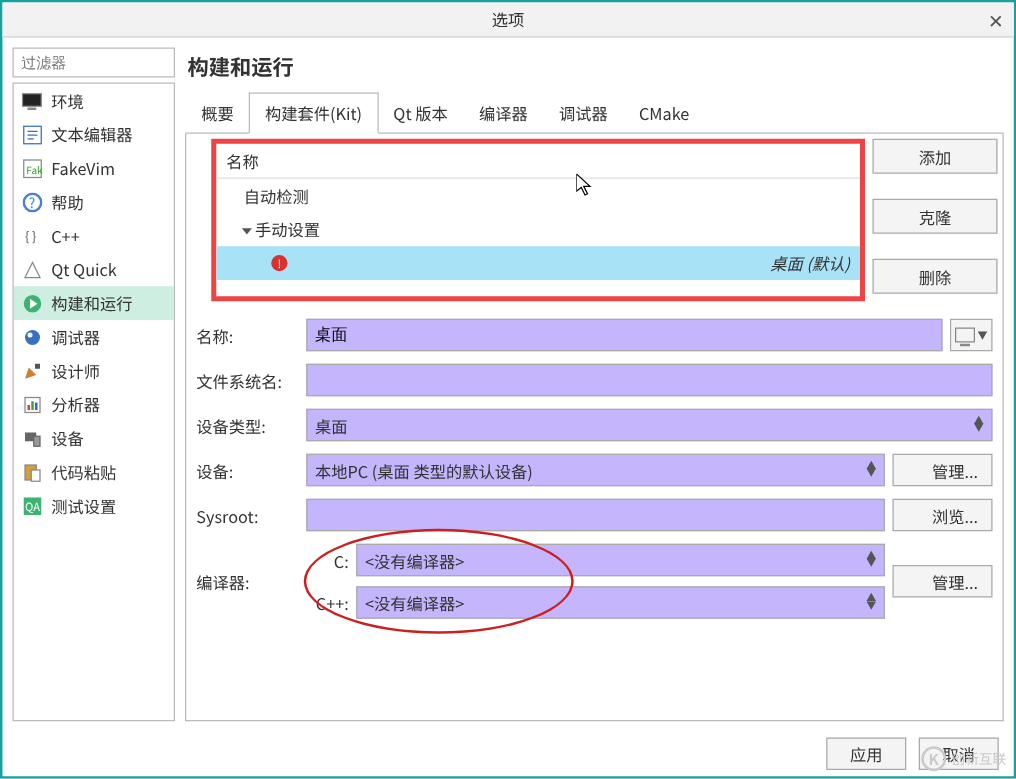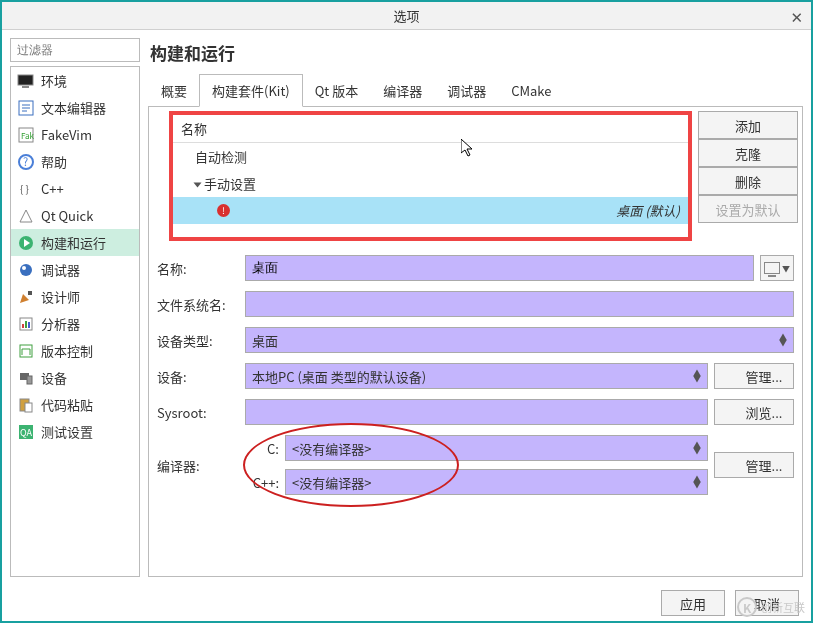--- a/index.html
+++ b/index.html
@@ -22,21 +22,21 @@
   .tabs .tab:not(.active){ background:transparent; border:1px solid transparent; }
   .panel { border:1px solid #bbb; border-top:none; flex:1; padding:4px; display:flex; flex-direction:column; gap:10px; overflow:auto; position:relative; }
   .kitrow { display:flex; gap:6px; }
   .tree { flex:1; border:4px solid #ef4444; height:130px; overflow:auto;margin-left:16px; }
   .tree .hdr { padding:4px 8px; border-bottom:1px solid #ddd; }
   .tree .grp { padding:4px 8px 4px 22px; }
   .tree .leaf { padding:4px 8px 4px 44px; display:flex; align-items:center; gap:6px; }
   .tree .leaf.sel { background:#a8e2f7; }
   .tri { display:inline-block; width:0;height:0;border-left:5px solid #555;border-top:4px solid transparent;border-bottom:4px solid transparent; margin-right:4px; transform:rotate(90deg); }
   .warn { width:13px; height:13px; border-radius:50%; background:#d93030; color:#fff; font-size:9px; display:inline-flex; align-items:center; justify-content:center; }
-  .btns { display:flex; flex-direction:column; gap:0; width:100px; }
+  .btns { display:flex; flex-direction:column; gap:20px; width:100px; }
   .btn { border:1px solid #aaa; background:#f4f4f4; height:28px; display:flex; align-items:center; justify-content:center; cursor:pointer; font-size:13px; }
   .btn.disabled { color:#aaa; }
   .form { padding: 4px 4px; }
   .frow { display:flex; align-items:center; gap:6px; margin-bottom:10px; }
   .frow .lbl { width:82px; text-align:left; }
   .frow input[type=text], .frow .sel { flex:1; height:26px; border:1px solid #aaa; padding:0 6px; font-size:13px; background:#c4b5fd; }
   .sel { display:flex; align-items:center; justify-content:space-between; }
   .sel .arws { display:flex; flex-direction:column; line-height:6px; font-size:8px; color:#555; }
   .fbtn { width:80px; height:26px; border:1px solid #aaa; background:#f4f4f4; display:flex; align-items:center; justify-content:center; cursor:pointer;padding-left:20px; }
   .iconbtn { width:34px; height:26px; border:1px solid #aaa; background:#f4f4f4; display:flex; align-items:center; justify-content:center; cursor:pointer; position:relative; }
@@ -154,29 +154,20 @@
                 <rect x="4" y="8" width="2" height="4" fill="#d04040"></rect>
                 <rect x="7" y="5" width="2" height="7" fill="#40a040"></rect>
                 <rect x="10" y="6" width="2" height="6" fill="#4060d0"></rect>
               </svg>
             </span>
             <span>分析器</span>
           </div>
         <div class="item">
             <span class="cico">
               <svg width="16" height="16">
-                <rect x="2" y="2" width="12" height="12" fill="#fff" stroke="#40a040"></rect>
-                <polyline points="4,12 4,6 12,6 12,12" fill="none" stroke="#40a040"></polyline>
-              </svg>
-            </span>
-            <span>版本控制</span>
-          </div>
-        <div class="item">
-            <span class="cico">
-              <svg width="16" height="16">
                 <rect x="2" y="3" width="9" height="7" fill="#666"></rect>
                 <rect x="9" y="6" width="5" height="8" fill="#999" stroke="#666"></rect>
               </svg>
             </span>
             <span>设备</span>
           </div>
         <div class="item">
             <span class="cico">
               <svg width="16" height="16">
                 <rect x="2" y="2" width="9" height="12" fill="#d0a040" stroke="#888"></rect>
@@ -222,23 +213,20 @@
           <div class="btns">
             <div class="btn">
                 <span>添加</span>
               </div>
             <div class="btn">
                 <span>克隆</span>
               </div>
             <div class="btn">
                 <span>删除</span>
               </div>
-            <div class="btn disabled">
-                <span>设置为默认</span>
-              </div>
           </div>
         </div>
 
         <svg class="cursor" style="left:312px; top:32px;" width="16" height="20">
             <polygon points="0,0 0,14 4,11 7,17 9,16 6,10 11,10" fill="#fff" stroke="#000"></polygon>
           </svg>
 
         <div class="form">
           <div class="frow">
             <span class="lbl">名称:</span>

